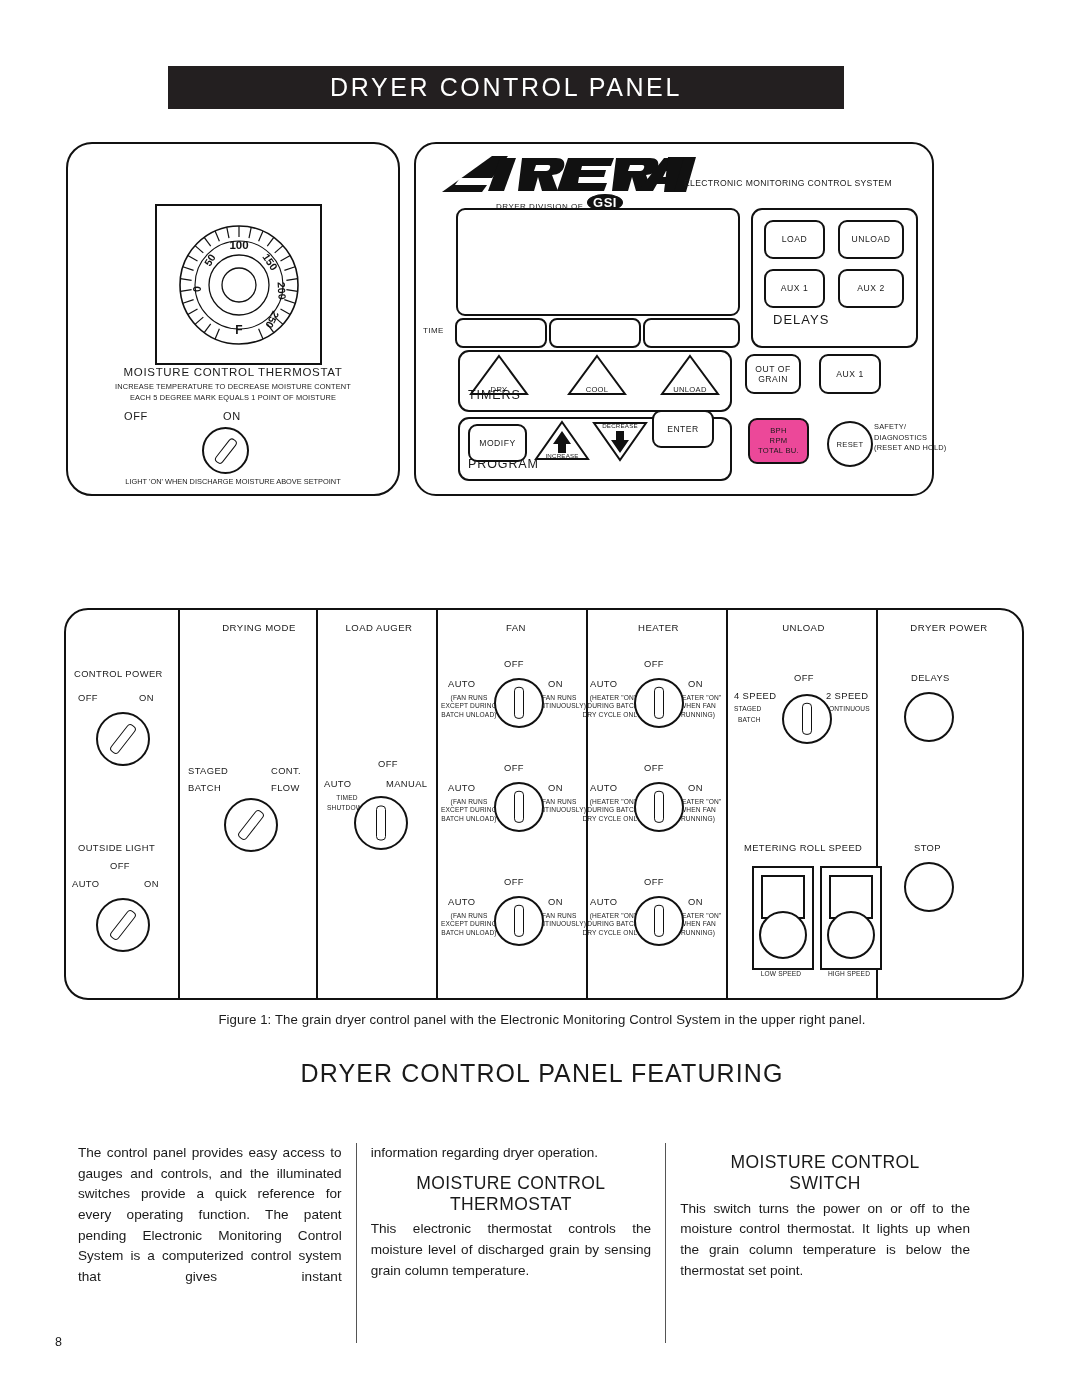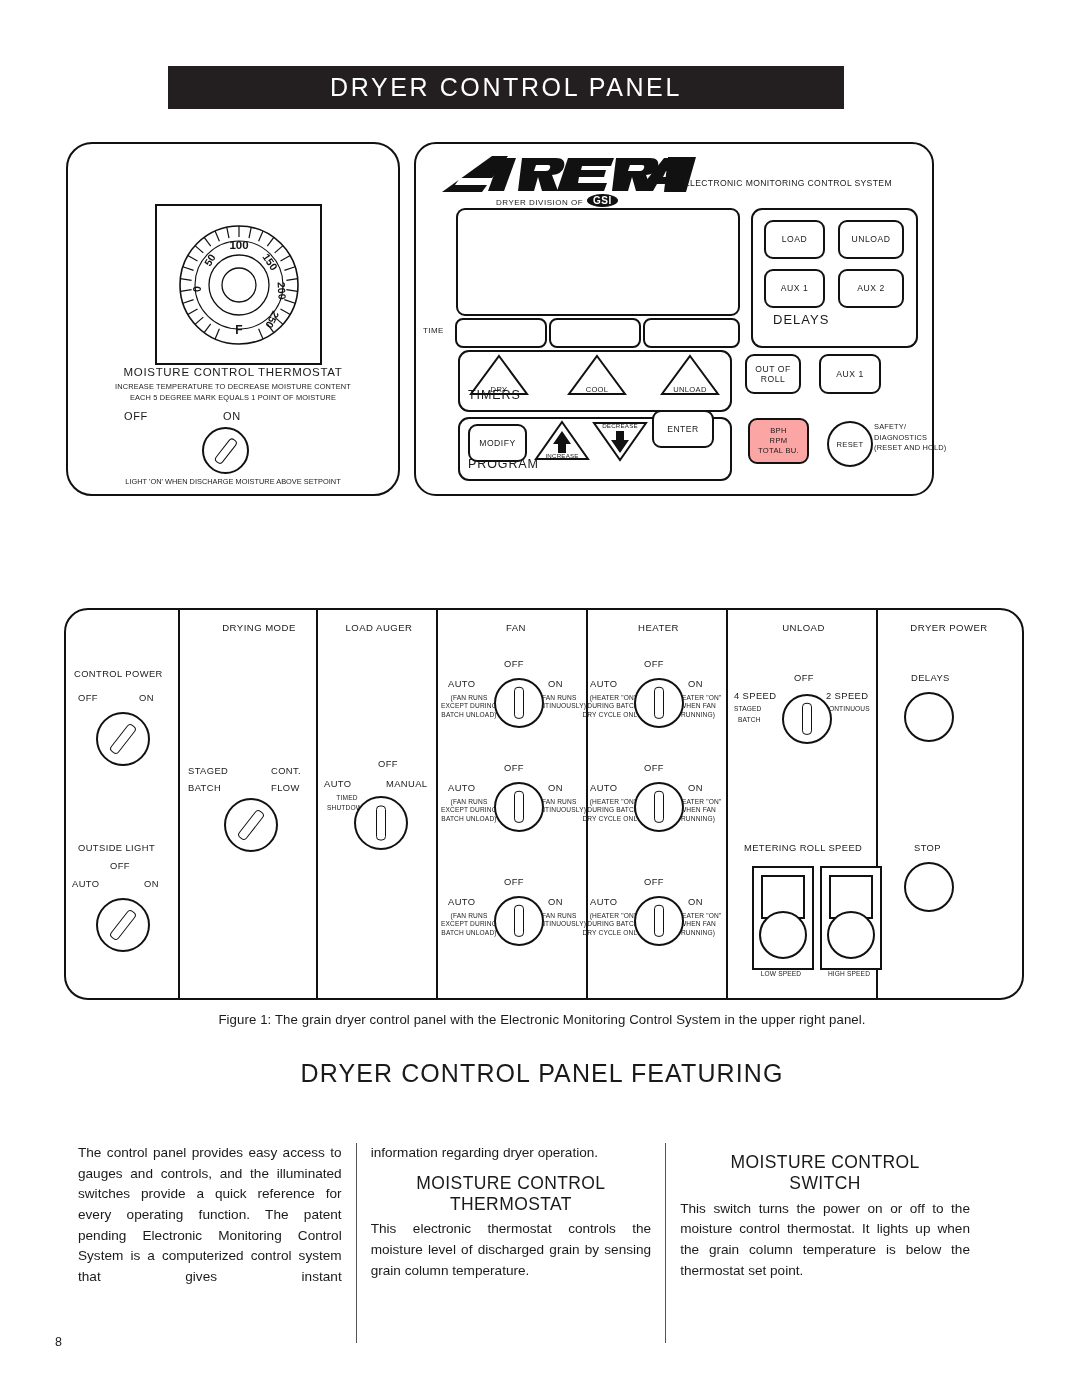--- a/index.html
+++ b/index.html
@@ -64,21 +64,21 @@
   
   #emcs-panel{left:414px;top:142px;width:516px;height:350px;border-radius:22px;}
   .logo-wrap{position:absolute;left:22px;top:10px;width:260px;height:52px;}
   .logo-svg{position:absolute;left:0;top:0;}
   .logo-sub{
     position:absolute;left:58px;top:40px;font-size:8px;letter-spacing:.5px;
     display:flex;align-items:flex-end;gap:4px;white-space:nowrap;
   }
   .gsi-badge{
     display:inline-block;border:1.6px solid #111;border-radius:50%;
-    padding:0px 5px;font-size:10px;font-weight:700;background:#111;color:#fff;
+    padding:0px 5px;font-size:13px;font-weight:700;background:#111;color:#fff;
     letter-spacing:.5px;
   }
   .emcs-tag{
     position:absolute;left:268px;top:34px;font-size:8.6px;letter-spacing:.35px;
     white-space:nowrap;
   }
   .display-big{
     position:absolute;left:40px;top:64px;width:280px;height:104px;
     border:2.2px solid #111;border-radius:9px;background:#fff;
   }
@@ -138,21 +138,21 @@
   .arrow-tri .cap{
     position:absolute;left:0;right:0;text-align:center;font-size:6.2px;letter-spacing:.2px;
   }
   #arrow-increase{left:118px;top:276px;}
   #arrow-increase .cap{bottom:3px;}
   #arrow-decrease{left:176px;top:276px;}
   #arrow-decrease .cap{top:2px;}
 
   #btn-bph{
     position:absolute;left:748px;top:418px;width:57px;height:42px;
-    border:2.3px solid #111;border-radius:9px;background:#fca5a5;
+    border:2.3px solid #111;border-radius:9px;background:#ec4899;
     display:flex;flex-direction:column;align-items:center;justify-content:center;
     font-size:7.6px;line-height:1.28;letter-spacing:.3px;
   }
   #btn-reset{
     position:absolute;left:827px;top:421px;width:42px;height:42px;
     border:2.3px solid #111;border-radius:50%;background:#fff;
     display:flex;align-items:center;justify-content:center;font-size:7.6px;letter-spacing:.3px;
   }
   .safety-txt{
     position:absolute;left:874px;top:422px;font-size:7.4px;line-height:1.45;
@@ -378,21 +378,21 @@
         <polygon points="28,33 19,20 24,20 24,11 32,11 32,20 37,20" fill="#111"></polygon>
       </svg>
       <div class="cap">DECREASE</div>
     </div>
     <div class="sqbtn" id="btn-enter">ENTER</div>
   </div>
 
   <div class="sqbtn" id="btn-out-of-grain">
     <span style="display:block">
       <span>OUT OF</span><br>
-      <span>ROLL</span>
+      <span>GRAIN</span>
     </span>
   </div>
   <div class="sqbtn" id="btn-aux1-timer">AUX 1</div>
 
   <div id="btn-bph">
     <span>BPH</span>
     <span>RPM</span>
     <span>TOTAL BU.</span>
   </div>
   <div id="btn-reset">RESET</div>

